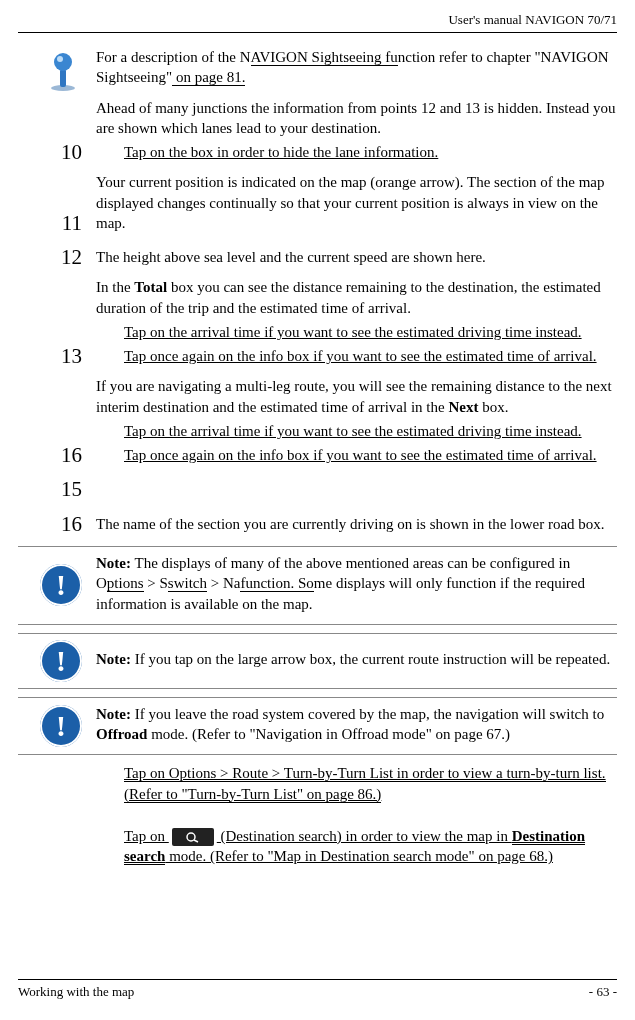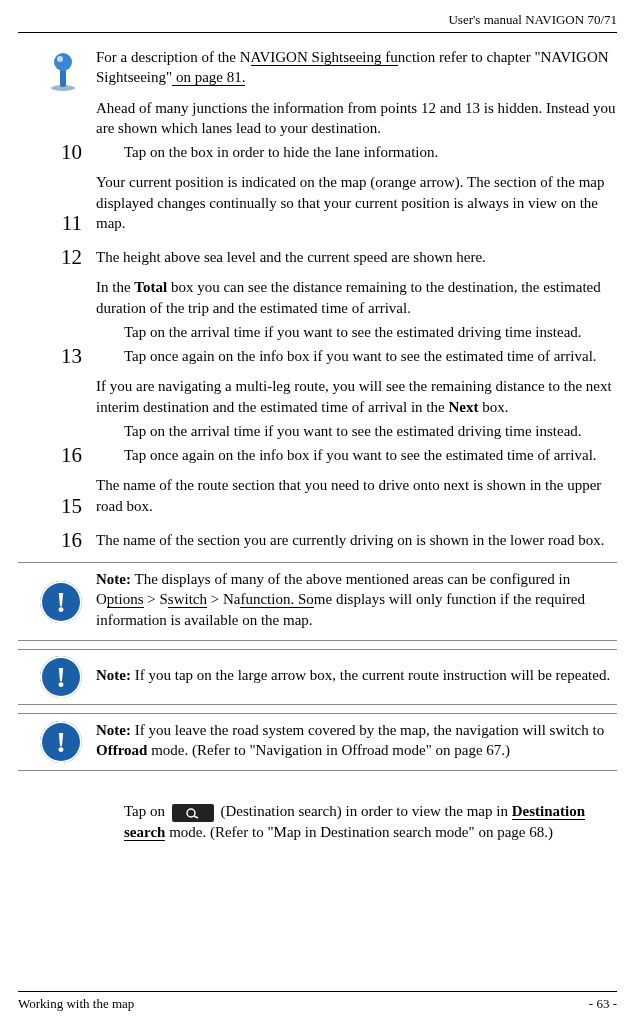--- a/index.html
+++ b/index.html
@@ -5,21 +5,21 @@
   * { margin: 0; padding: 0; box-sizing: border-box; }
   html, body { width: 635px; font-family: "Times New Roman", Times, serif; background: #fff; color: #000; }
   .page { width: 635px; min-height: 1020px; padding: 10px 18px 0 18px; position: relative; }
   .header-right { text-align: right; font-size: 13px; padding: 2px 0 4px 0; }
   .hr-top { border: none; border-top: 1px solid #000; margin-bottom: 14px; }
   .row { display: flex; align-items: flex-end; margin-bottom: 6px; }
   .gutter { width: 78px; flex: 0 0 78px; display: flex; justify-content: flex-end; padding-right: 14px; }
   .gutter .num { font-size: 21px; line-height: 1.35; }
   .content { flex: 1 1 auto; font-size: 15px; line-height: 1.35; }
   .content p { margin-bottom: 4px; }
-  .sub { padding-left: 28px; }
+  .sub { padding-left: 28px; text-decoration: underline; }
   .sub p { margin-bottom: 4px; }
   .b { font-weight: bold; }
   .link { border-bottom: 1px solid #000; }
   
   .info-pin {
     width: 38px; height: 42px; display: flex; align-items: center; justify-content: center;
   }
   .info-pin svg { display: block; }
   
   .note-block { border-top: 1px solid #888; border-bottom: 1px solid #888; background: #fff; margin: 8px 0; }
@@ -28,21 +28,21 @@
     width: 42px; height: 42px; border-radius: 50%;
     background: #1b5fa8; display: flex; align-items: center; justify-content: center;
     box-shadow: 0 0 0 2px #fff inset;
   }
   .note-icon span { color: #fff; font-family: Georgia, serif; font-weight: bold; font-size: 30px; line-height: 1; }
   .dest-btn {
     display: inline-flex; align-items: center; justify-content: center;
     width: 42px; height: 18px; background: #222; border-radius: 2px; vertical-align: middle;
     margin: 0 3px;
   }
-  .footer { position: absolute; bottom: 8px; left: 18px; right: 18px; }
+  .footer { position: absolute; bottom: 20px; left: 18px; right: 18px; }
   .footer .hr-bot { border: none; border-top: 1px solid #000; margin-bottom: 4px; }
   .footer .foot-row { display: flex; justify-content: space-between; font-size: 13px; }
 </style>
 </head>
 <body>
 
 <div class="page">
 
   <div class="header-right">User's manual NAVIGON 70/71</div>
   <hr class="hr-top">
@@ -122,23 +122,20 @@
         <p>Tap on the arrival time if you want to see the estimated driving time instead.</p>
         <p>Tap once again on the info box if you want to see the estimated time of arrival.</p>
       </div>
     </div>
   </div>
 
   <div class="row">
     <div class="gutter">
         <span class="num">15</span>
       </div>
-    <div class="content">
-        <p>The name of the route section that you need to drive onto next is shown in the upper road box.</p>
-      </div>
   </div>
 
   <div class="row">
     <div class="gutter">
         <span class="num">16</span>
       </div>
     <div class="content">
         <p>The name of the section you are currently driving on is shown in the lower road box.</p>
       </div>
   </div>
@@ -183,20 +180,23 @@
           <span class="b">Note:</span><span> If you leave the road system covered by the map, the navigation will switch to </span><span class="b">Offroad</span><span> mode. (Refer to "Navigation in Offroad mode" on page 67.)</span>
         </p>
       </div>
     </div>
   </div>
 
   <div class="row">
     <div class="gutter"></div>
     <div class="content sub" style="padding-left:0;">
       <div style="padding-left:28px;">
+      <p>
+        <span class="link">Tap on Options &gt; Route &gt; Turn-by-Turn List in order to view a turn-by-turn list. (Refer to "Turn-by-Turn List" on page 86.)</span>
+      </p>
       <p style="margin-top:22px;">
         <span>Tap on </span><span class="dest-btn">
               <svg width="16" height="12" viewBox="0 0 16 12">
                 <circle cx="6" cy="6" r="4" fill="none" stroke="#fff" stroke-width="1.5"></circle>
                 <line x1="9" y1="9" x2="13" y2="11" stroke="#fff" stroke-width="1.5"></line>
               </svg>
             </span><span> (Destination search) in order to view the map in </span><span class="b link">Destination search</span><span> mode. (Refer to "Map in Destination search mode" on page 68.)</span>
       </p>
       </div>
     </div>

